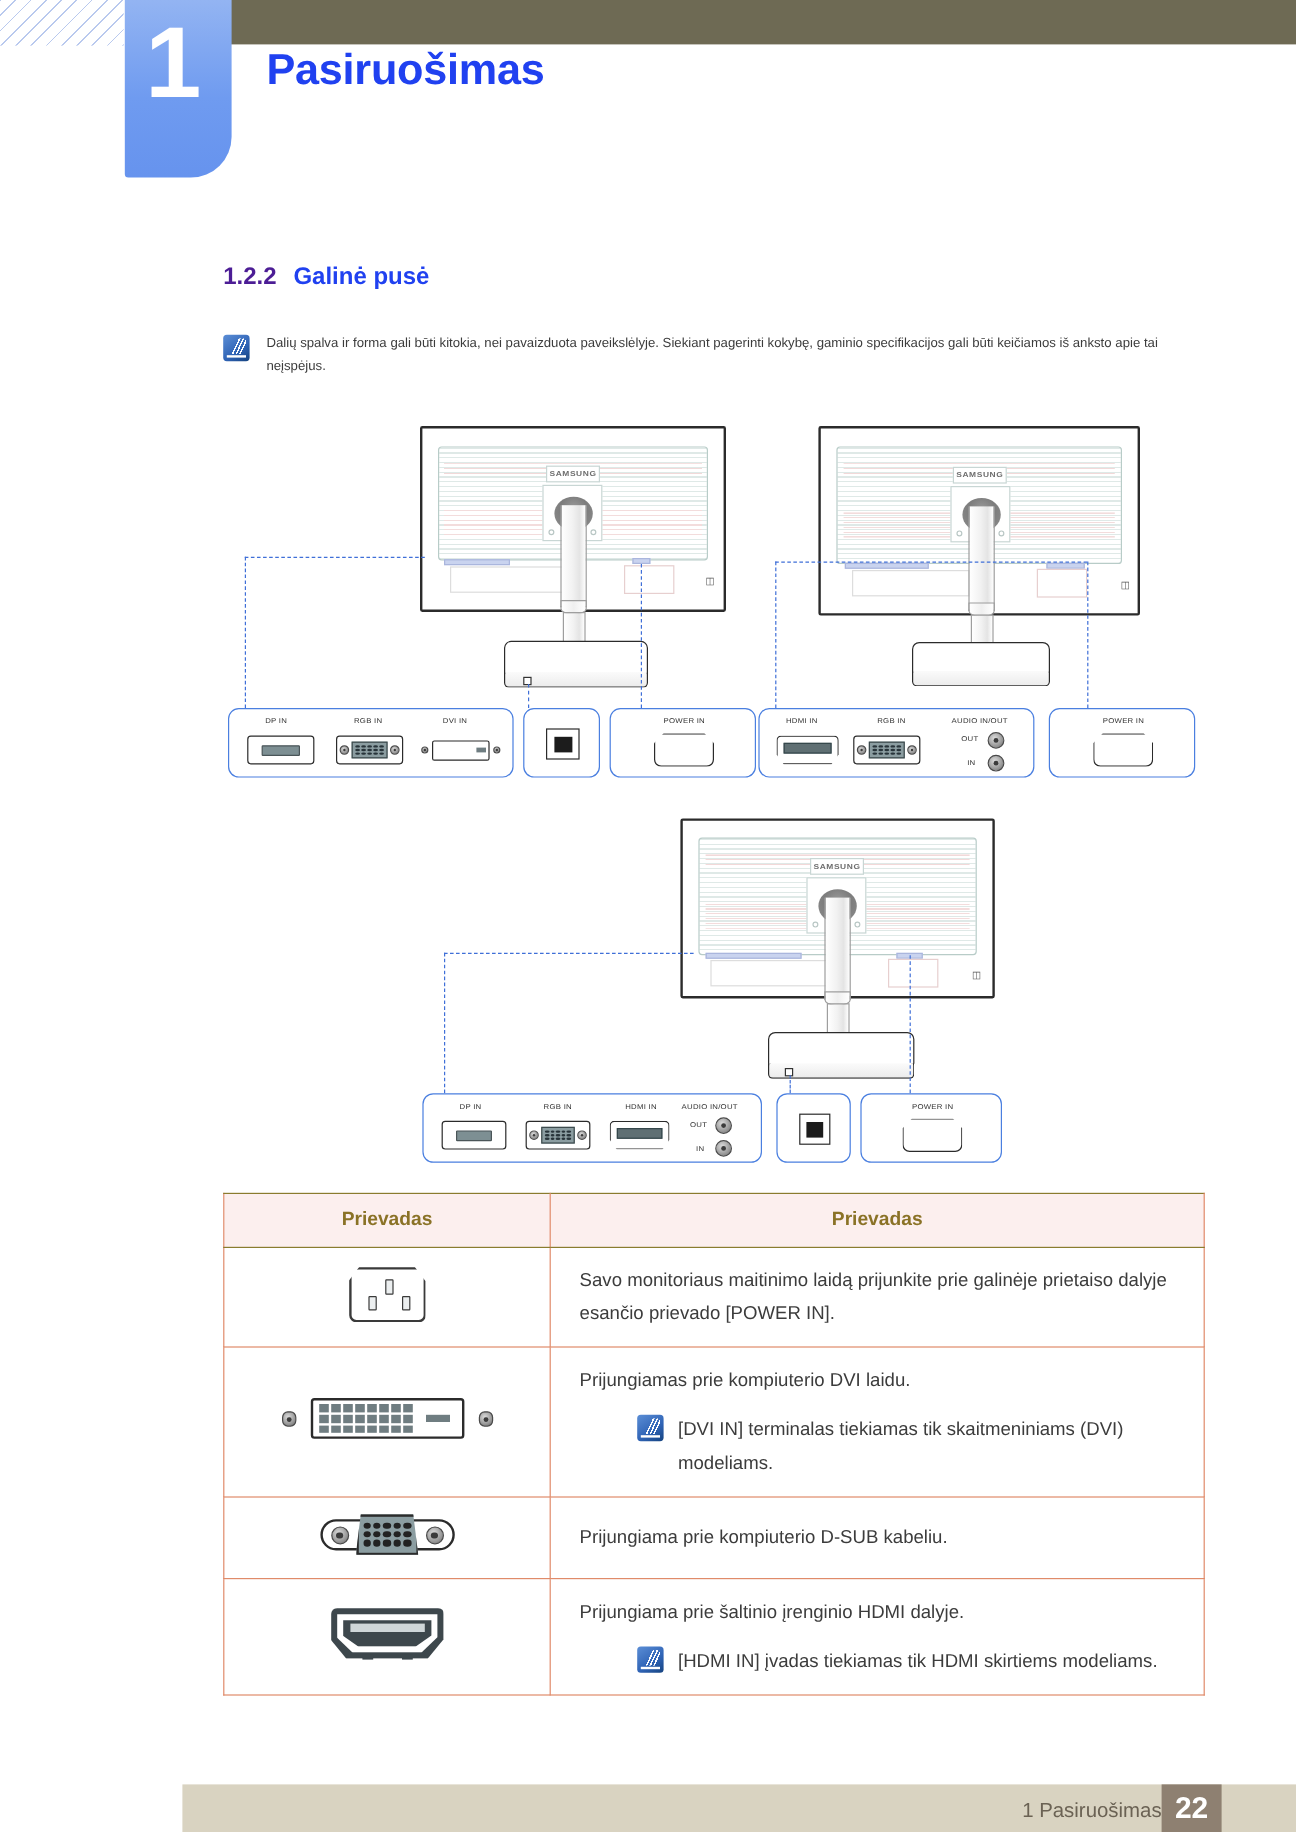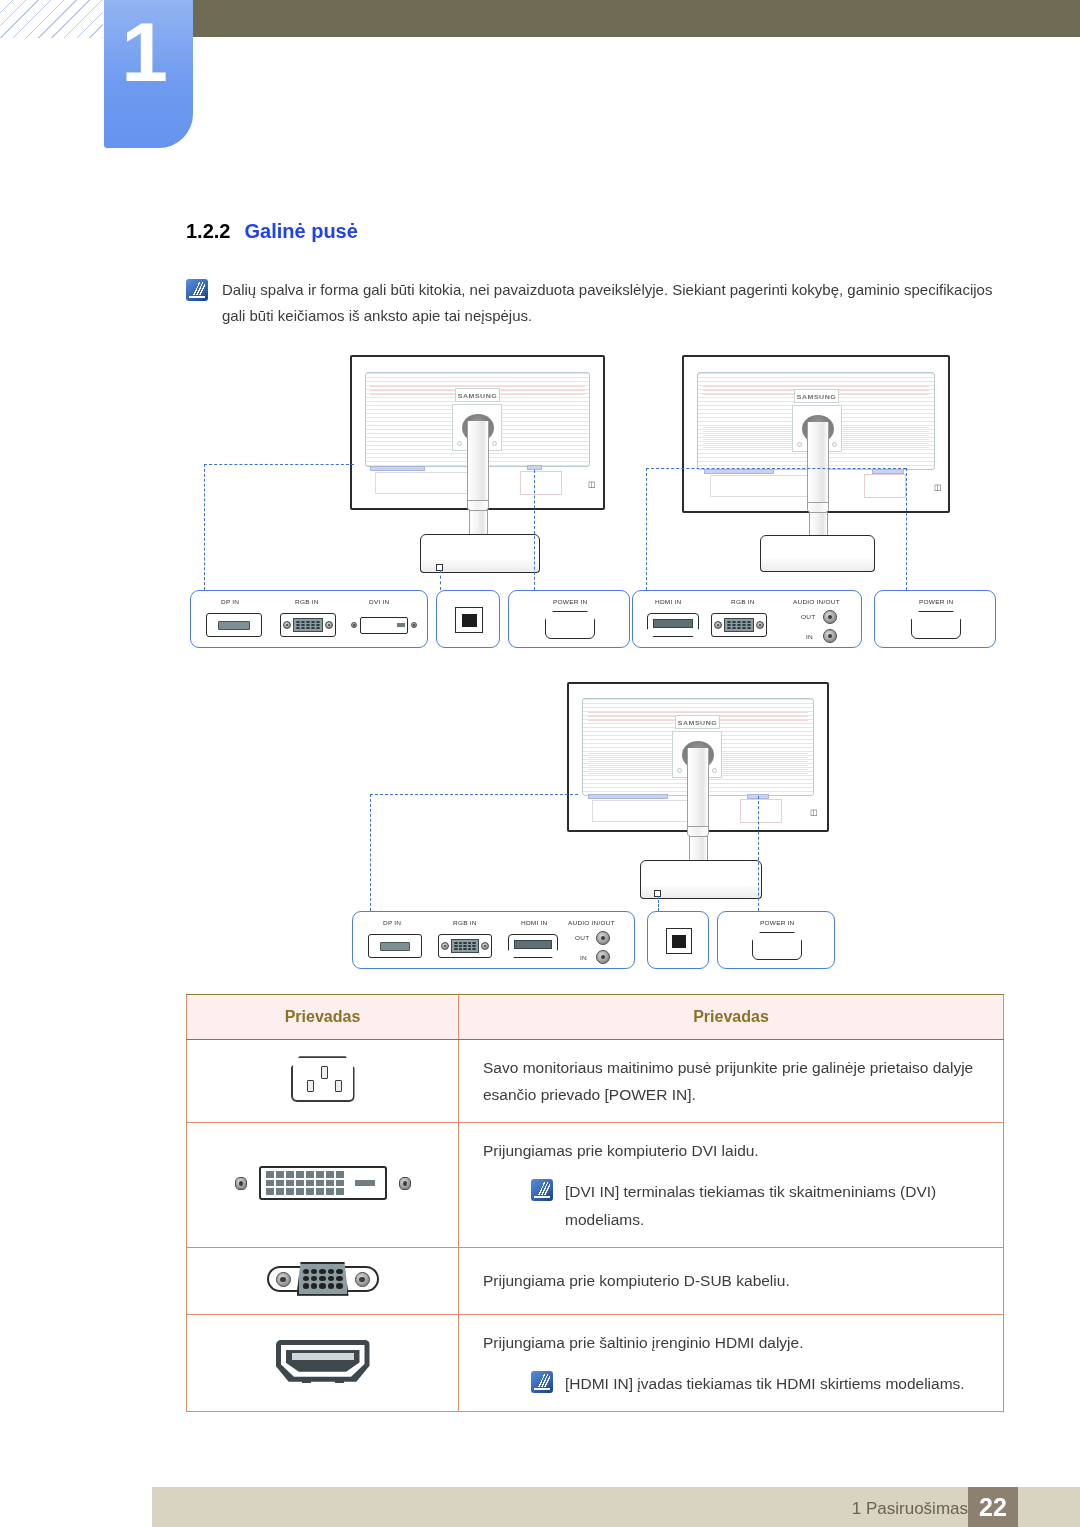--- a/index.html
+++ b/index.html
@@ -37,21 +37,21 @@
     position: absolute; left: 222px; top: 37px;
     color: #2041f0; font-size: 36px; font-weight: 700;
     letter-spacing: -0.2px;
   }
 
   
   .section-head {
     position: absolute; left: 186px; top: 220px;
     color: #2041f0; font-size: 20px; font-weight: 700;
   }
-  .section-head .num { margin-right: 14px; color: #000000; }
+  .section-head .num { margin-right: 14px; color: #4c1d95; }
 
   .note-block {
     position: absolute; left: 186px; top: 277px; width: 818px;
     display: flex; gap: 14px; align-items: flex-start;
   }
   .note-icon {
     flex: 0 0 auto; width: 22px; height: 22px; margin-top: 2px;
     border-radius: 3px;
     background: linear-gradient(145deg,#5b8ed6 0%, #2f63b5 60%, #15437f 100%);
     position: relative; overflow: hidden;
@@ -62,21 +62,21 @@
     background:
       linear-gradient(115deg, transparent 46%, #ffffff 46%, #ffffff 52%, transparent 52%),
       linear-gradient(115deg, transparent 60%, #ffffff 60%, #ffffff 66%, transparent 66%),
       linear-gradient(115deg, transparent 74%, #ffffff 74%, #ffffff 80%, transparent 80%);
   }
   .note-icon::after {
     content: ""; position: absolute; left: 3px; bottom: 3px;
     width: 16px; height: 2px; background: #ffffff;
   }
   .note-text {
-    font-size: 15px; line-height: 1.75; color: #3c3c3c;
+    font-size: 11px; line-height: 1.75; color: #3c3c3c;
   }
 
   
   .diagrams { position: absolute; left: 0; top: 352px; width: 1080px; height: 630px; }
   .diag { position: absolute; }
 
   .monitor { position: absolute; }
   .mon-body {
     position: absolute; border: 2px solid #2b2b2b; background: #fff;
     border-radius: 2px;
@@ -257,20 +257,21 @@
 </head>
 <body>
 
 <div class="page">
 
   <div class="hatch"></div>
   <div class="olive-bar"></div>
   <div class="chapter-tab">
     <div class="chapter-num">1</div>
   </div>
+  <div class="chapter-title">Pasiruošimas</div>
 
   <div class="section-head">
     <span class="num">1.2.2</span><span>Galinė pusė</span>
   </div>
 
   <div class="note-block">
     <span class="note-icon"></span>
     <span class="note-text">Dalių spalva ir forma gali būti kitokia, nei pavaizduota paveikslėlyje. Siekiant pagerinti kokybę, gaminio specifikacijos gali būti keičiamos iš anksto apie tai neįspėjus.</span>
   </div>
 
@@ -580,21 +581,21 @@
 
       <tr>
         <td class="icon-cell">
           <span class="tc tc-power">
             <i style="left:28px; top:8px; width:7px; height:13px;"></i>
             <b style="left:14px; top:22px; width:7px; height:12px;"></b>
             <b style="left:42px; top:22px; width:7px; height:12px;"></b>
           </span>
         </td>
         <td class="desc-cell">
-          <div>Savo monitoriaus maitinimo pusė prijunkite prie galinėje prietaiso dalyje esančio prievado [POWER IN].</div>
+          <div>Savo monitoriaus maitinimo laidą prijunkite prie galinėje prietaiso dalyje esančio prievado [POWER IN].</div>
         </td>
       </tr>
 
       <tr>
         <td class="icon-cell">
           <span class="tc tc-dvi">
             <span class="jack" style="position:absolute;left:0;top:11px;width:12px;height:13px;border-radius:40%;"></span>
             <span class="jack" style="position:absolute;right:0;top:11px;width:12px;height:13px;border-radius:40%;"></span>
             <span style="position:absolute;left:24px;top:0;width:128px;height:34px;border:2px solid #2b2b2b;background:#fff;border-radius:3px;"></span>
             <span style="position:absolute;left:31px;top:5px;width:78px;height:24px;display:grid;grid-template-columns:repeat(8,1fr);grid-template-rows:repeat(3,1fr);gap:2px;">

